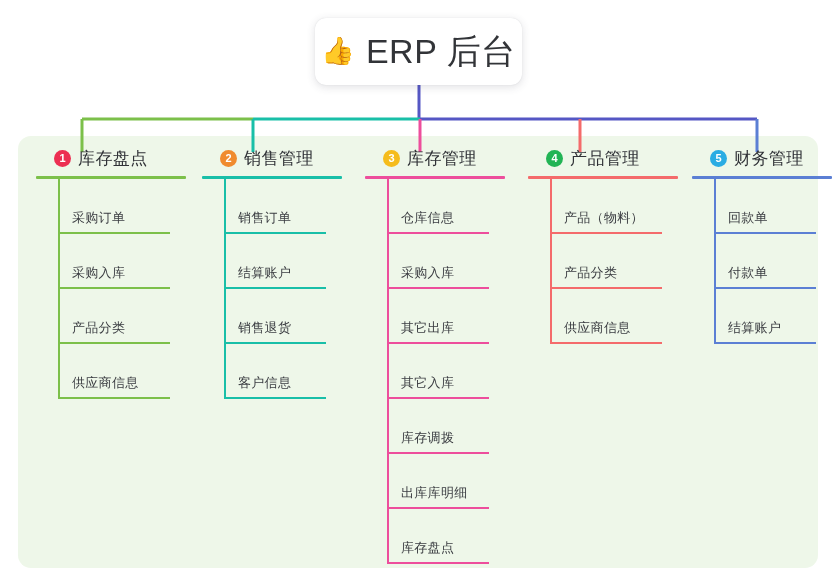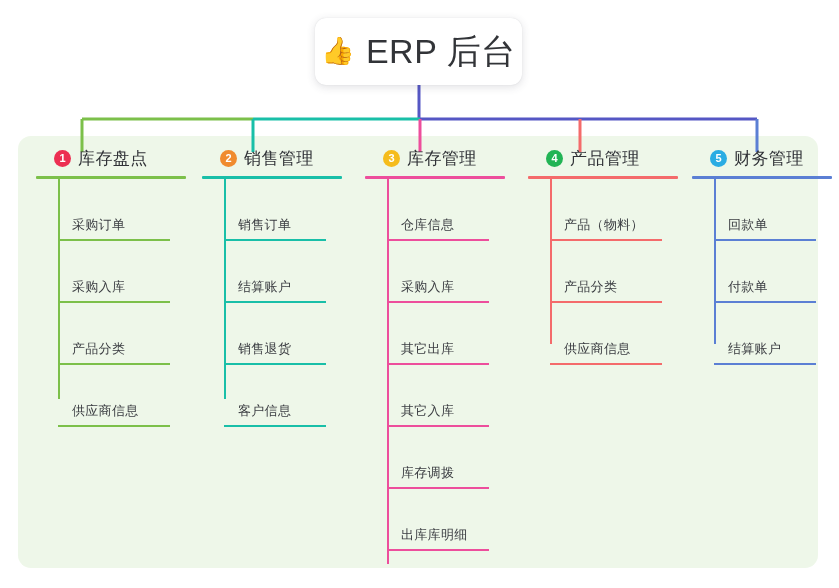--- a/index.html
+++ b/index.html
@@ -110,21 +110,21 @@
     margin-top: 0;
   }
   .spine {
     position: absolute;
     left: 22px;
     top: 0;
     width: 2px;
   }
   .leaf {
     position: relative;
-    height: 62px;
+    height: 55px;
   }
   .leaf-label {
     position: absolute;
     left: 36px;
     bottom: 7px;
     font-size: 13px;
     color: #3a3c41;
     white-space: nowrap;
     letter-spacing: 0.3px;
   }

